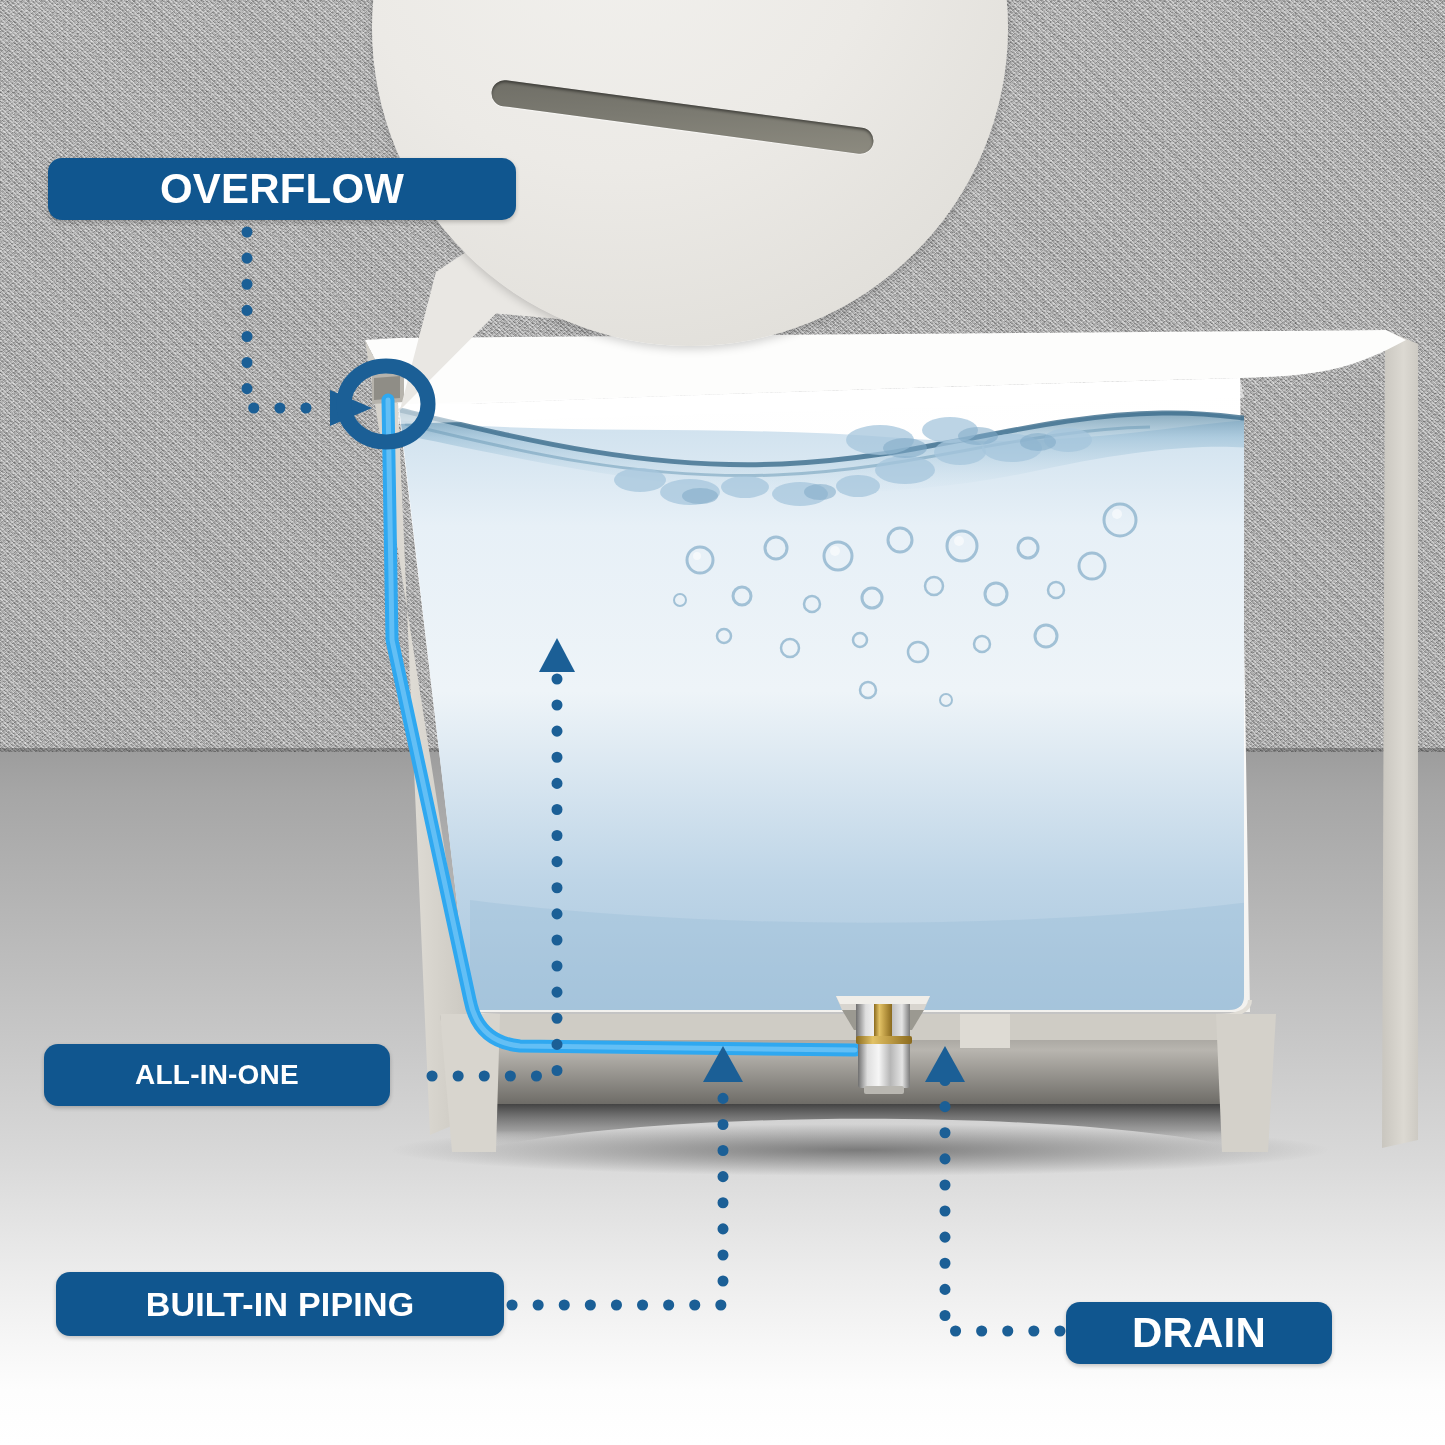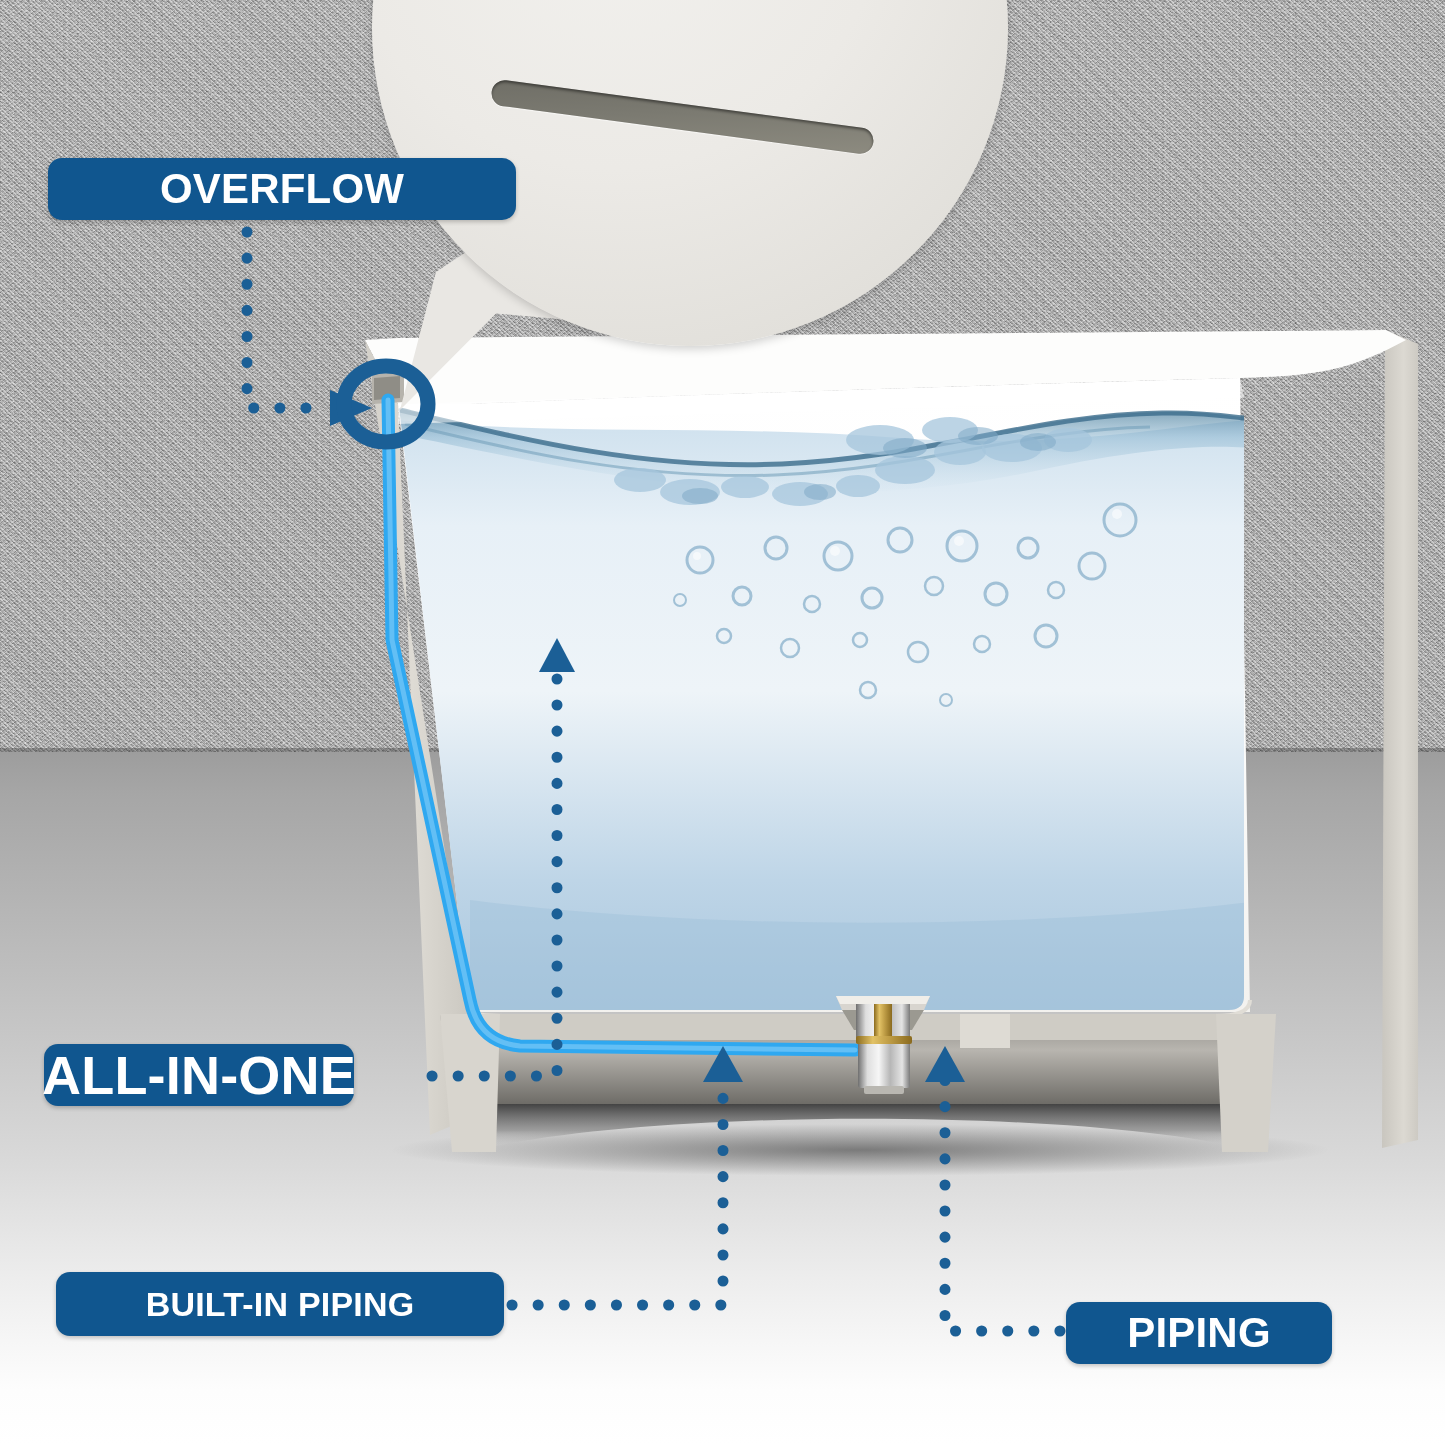--- a/index.html
+++ b/index.html
@@ -92,21 +92,21 @@
     border-radius: 14px;
     color: #ffffff;
     font-weight: bold;
     letter-spacing: .2px;
     white-space: nowrap;
     box-shadow: 0 2px 4px rgba(0,0,0,.22);
   }
   .pill span { display: block; line-height: 1; }
 
   #label-overflow { left: 48px; top: 158px; width: 468px; height: 62px; font-size: 42px; }
-  #label-allinone { left: 44px; top: 1044px; width: 310px; height: 62px; font-size: 54px; }
+  #label-allinone { left: 44px; top: 1044px; width: 346px; height: 62px; font-size: 28px; }
   #label-piping   { left: 56px; top: 1272px; width: 448px; height: 64px; font-size: 34px; }
   #label-drain    { left: 1066px; top: 1302px; width: 266px; height: 62px; font-size: 42px; }
 
   .svg-layer { position: absolute; left: 0; top: 0; width: 1445px; height: 1445px; pointer-events: none; }
 </style>
 </head>
 <body>
 
 <div id="stage">
 
@@ -353,16 +353,16 @@
   <div class="pill" id="label-overflow">
     <span>OVERFLOW</span>
   </div>
   <div class="pill" id="label-allinone">
     <span>ALL-IN-ONE</span>
   </div>
   <div class="pill" id="label-piping">
     <span>BUILT-IN PIPING</span>
   </div>
   <div class="pill" id="label-drain">
-    <span>PIPING</span>
+    <span>DRAIN</span>
   </div>
 
 </div>
 
 </body></html>

